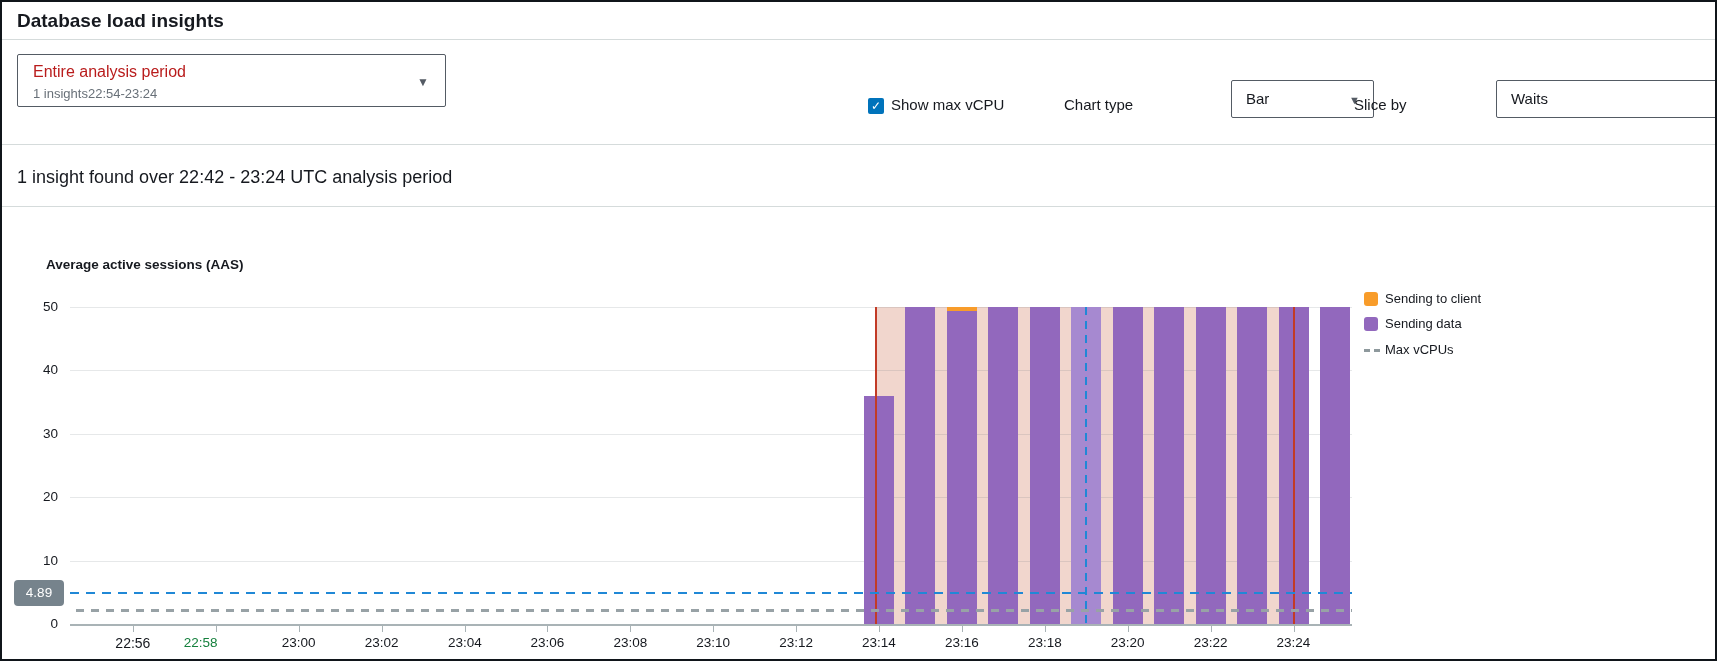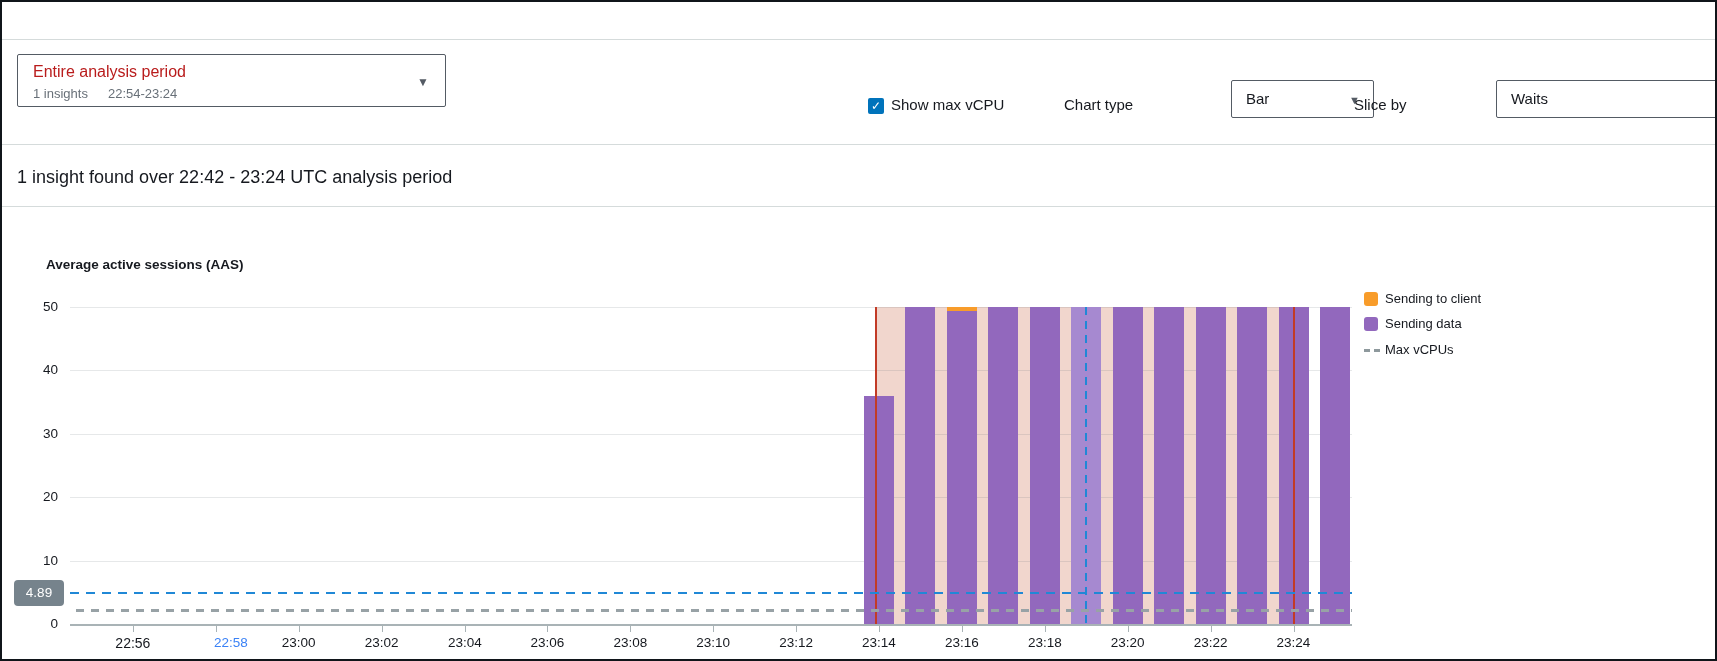--- a/index.html
+++ b/index.html
@@ -10,21 +10,21 @@
   .abs { position:absolute; }
 
   .page-title { left:15px; top:8px; font-size:19px; font-weight:bold; color:#16191f; }
   .divider { left:0; width:100%; height:1px; background:#d5dbdb; }
 
   
   .period-dd { left:15px; top:52px; width:429px; height:53px; background:#fff;
                border:1px solid #545b64; border-radius:2px; cursor:pointer; }
   .pd-main { position:absolute; left:15px; top:8px; font-size:16px; color:#b91c1c; }
   .pd-sub  { position:absolute; left:15px; top:31px; font-size:13px; color:#687078; }
-  .pd-sub span + span { margin-left:20px; }
+  .pd-sub span + span { }
   .caret { color:#545b64; font-size:11px; line-height:1; }
   .dd-caret { position:absolute; right:16px; top:21px; font-size:12px; }
 
   
   .checkbox { left:866px; top:96px; width:16px; height:16px; background:#0073bb;
               border-radius:2px; color:#fff; font-size:12px; line-height:16px;
               text-align:center; cursor:pointer; }
   .ctl-label { top:94px; font-size:15px; color:#16191f; white-space:nowrap; }
   .select { top:78px; height:38px; background:#fff; border:1px solid #545b64;
             border-radius:2px; cursor:pointer;margin-left:44px; }
@@ -40,20 +40,21 @@
   .legend-swatch { position:absolute; left:0; top:1px; width:14px; height:14px; border-radius:3px; }
   .legend-dash { position:absolute; left:0; top:7px; width:18px; height:3px;
                  background:repeating-linear-gradient(90deg,#8e999d 0 6px,transparent 6px 10px); }
   .legend-label { position:absolute; left:21px; top:0; font-size:13px; color:#16191f; white-space:nowrap; }
 </style>
 </head>
 <body>
 
 <div class="frame">
 
+  <div class="abs page-title">Database load insights</div>
   <div class="abs divider" style="top:37px"></div>
 
   <div class="abs period-dd">
     <div class="pd-main">Entire analysis period</div>
     <div class="pd-sub">
       <span>1 insights</span><span>22:54-23:24</span>
     </div>
     <span class="caret dd-caret">▼</span>
   </div>
 
@@ -110,21 +111,21 @@
       <div class="abs" style="left: 1317.95px; top: 305px; width: 30px; height: 317px; background: rgb(146, 104, 189);"></div>
       <div class="abs" style="left: 873px; top: 305px; width: 2px; height: 317px; background: rgb(194, 59, 38);"></div>
       <div class="abs" style="left: 1290.5px; top: 305px; width: 2px; height: 317px; background: rgb(194, 59, 38);"></div>
       <div class="abs" style="left: 74px; top: 607.052px; width: 1276px; height: 3px; background: repeating-linear-gradient(90deg, rgb(152, 162, 166) 0px, rgb(152, 162, 166) 8px, transparent 8px, transparent 15px);"></div>
       <div class="abs" style="left: 68px; top: 589.997px; width: 1282px; height: 2px; background: repeating-linear-gradient(90deg, rgb(32, 136, 214) 0px, rgb(32, 136, 214) 9px, transparent 9px, transparent 16px);"></div>
       <div class="abs" style="left: 1083.25px; top: 305px; width: 2px; height: 317px; background: repeating-linear-gradient(rgb(32, 136, 214) 0px, rgb(32, 136, 214) 8px, transparent 8px, transparent 14px);"></div>
       <div class="abs" style="left: 68px; top: 622px; width: 1282px; height: 2px; background: rgb(169, 179, 182);"></div>
       <div class="abs" style="left: 130.9px; top: 624px; width: 1px; height: 6px; background: rgb(169, 179, 182);"></div>
       <div class="abs" style="left: 98.9px; top: 633px; width: 64px; text-align: center; font-size: 14px; color: rgb(22, 25, 31);">22:56</div>
       <div class="abs" style="left: 213.8px; top: 624px; width: 1px; height: 6px; background: rgb(169, 179, 182);"></div>
-      <div class="abs" style="left: 181.8px; top: 633px; width: 64px; text-align: right; font-size: 13.5px; color: #3b82f6;">22:58</div>
+      <div class="abs" style="left: 181.8px; top: 633px; width: 64px; text-align: left; font-size: 13.5px; color: #15803d;">22:58</div>
       <div class="abs" style="left: 296.7px; top: 624px; width: 1px; height: 6px; background: rgb(169, 179, 182);"></div>
       <div class="abs" style="left: 264.7px; top: 633px; width: 64px; text-align: center; font-size: 13.5px; color: rgb(22, 25, 31);">23:00</div>
       <div class="abs" style="left: 379.6px; top: 624px; width: 1px; height: 6px; background: rgb(169, 179, 182);"></div>
       <div class="abs" style="left: 347.6px; top: 633px; width: 64px; text-align: center; font-size: 13.5px; color: rgb(22, 25, 31);">23:02</div>
       <div class="abs" style="left: 462.5px; top: 624px; width: 1px; height: 6px; background: rgb(169, 179, 182);"></div>
       <div class="abs" style="left: 431px; top: 633px; width: 64px; text-align: center; font-size: 13.5px; color: rgb(22, 25, 31);">23:04</div>
       <div class="abs" style="left: 545.4px; top: 624px; width: 1px; height: 6px; background: rgb(169, 179, 182);"></div>
       <div class="abs" style="left: 513.4px; top: 633px; width: 64px; text-align: center; font-size: 13.5px; color: rgb(22, 25, 31);">23:06</div>
       <div class="abs" style="left: 628.3px; top: 624px; width: 1px; height: 6px; background: rgb(169, 179, 182);"></div>
       <div class="abs" style="left: 596.3px; top: 633px; width: 64px; text-align: center; font-size: 13.5px; color: rgb(22, 25, 31);">23:08</div>

